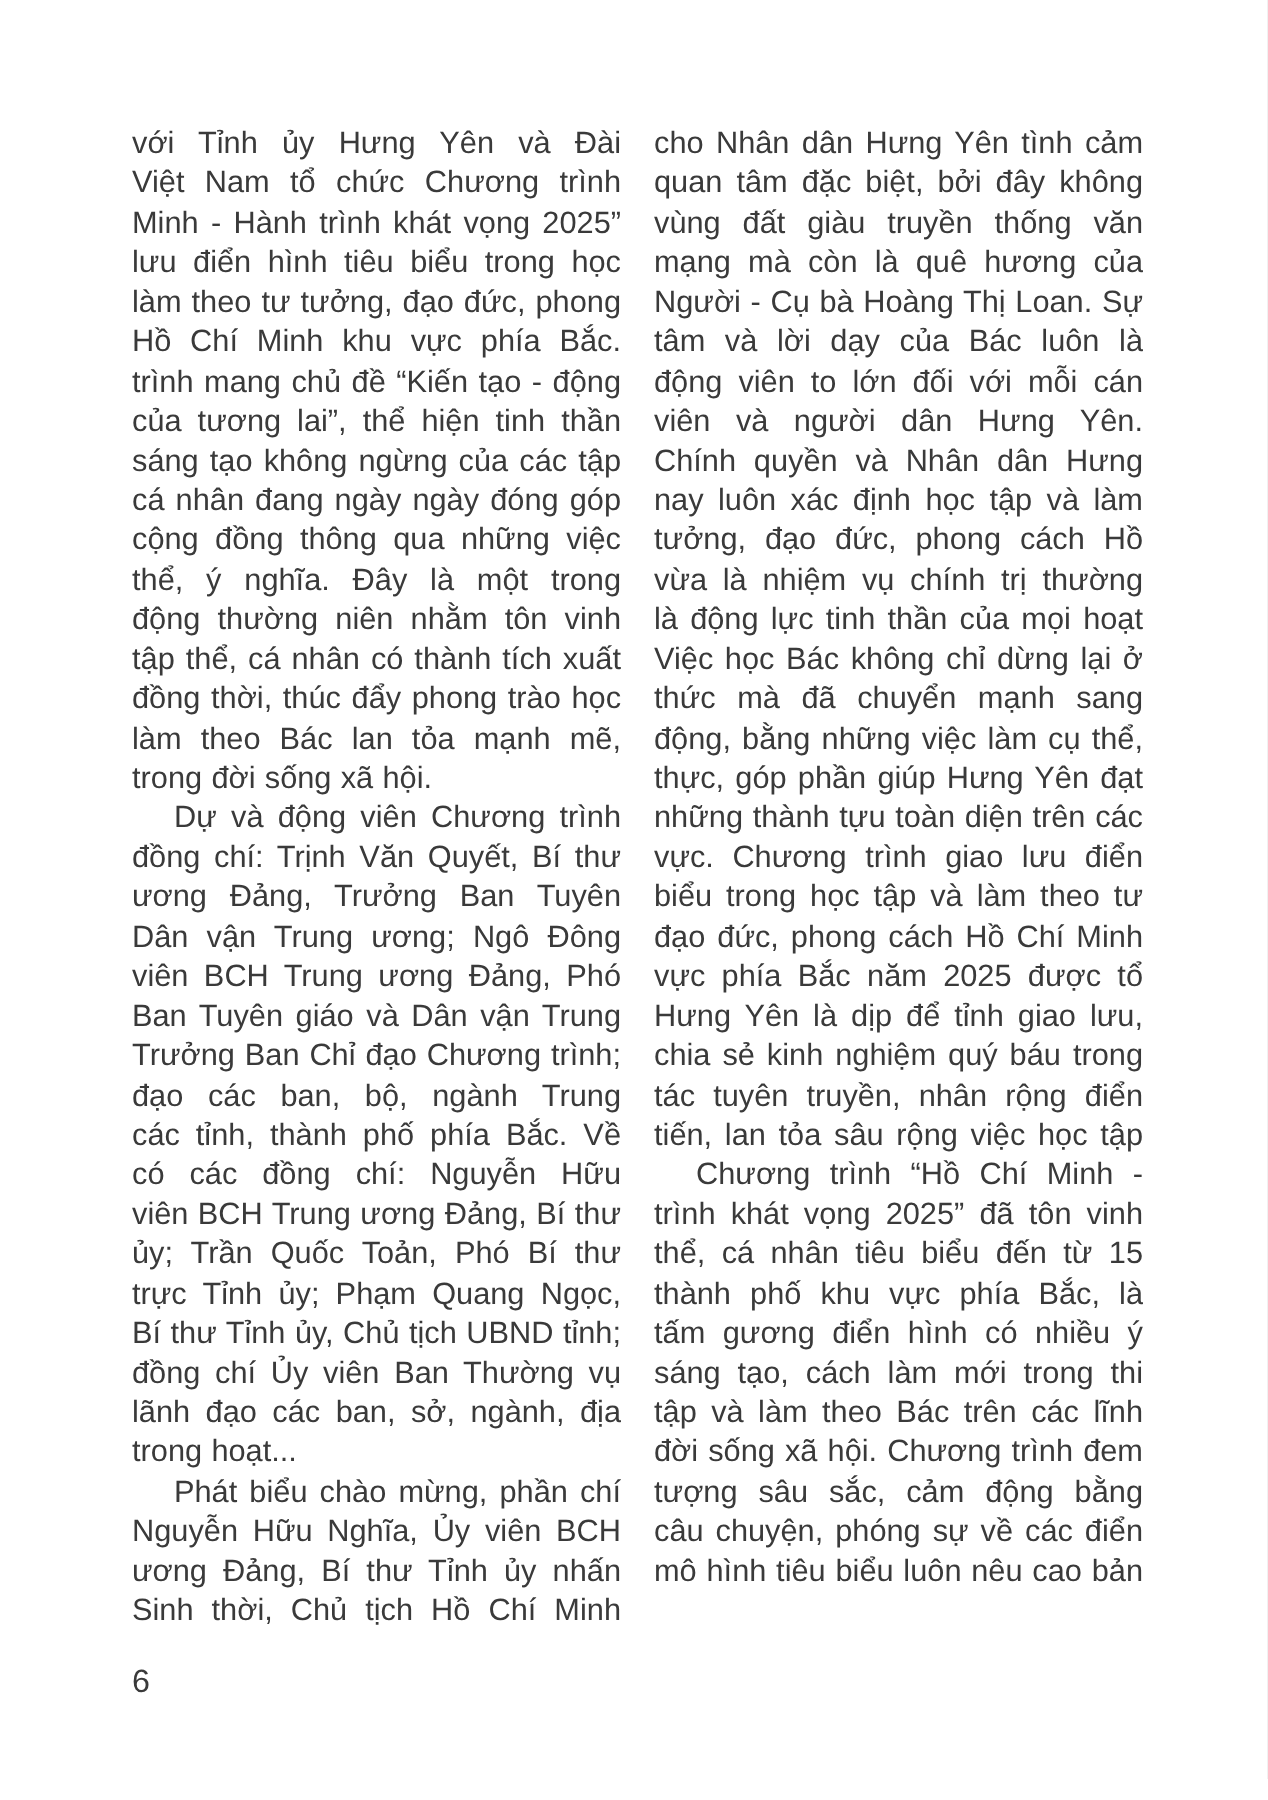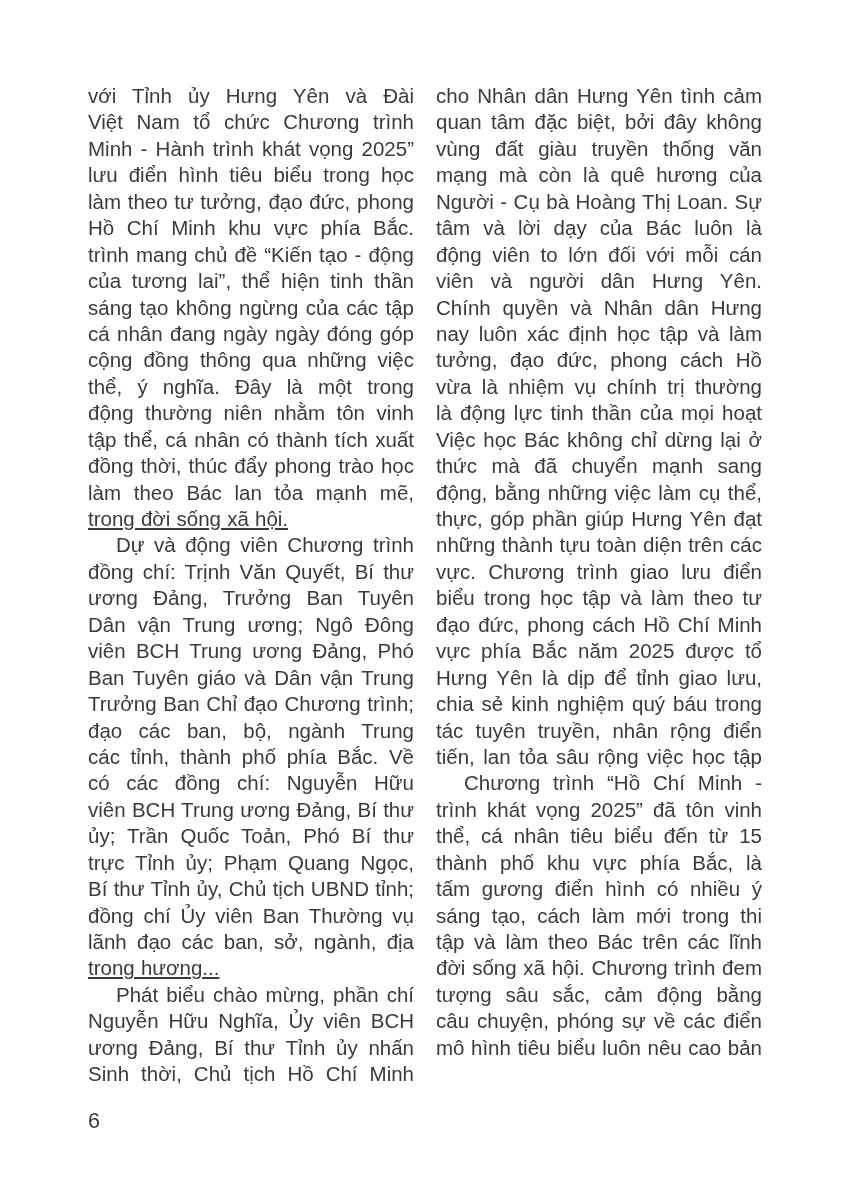--- a/index.html
+++ b/index.html
@@ -32,21 +32,20 @@
     font-size: 20.5px;
     line-height: 26.45px;
     height: 26.45px;
     overflow: hidden;
     text-align: justify;
     text-align-last: justify;
     word-spacing: 0.5px;
   }
   .line.last {
     text-align-last: left;
-    text-decoration: underline;
   }
   .line.indent {
     padding-left: 28px;
   }
   .page-number {
     position: absolute;
     left: 88px;
     top: 1106px;
     font-size: 21.5px;
     line-height: 30px;
@@ -84,21 +83,21 @@
         <div class="line">Trưởng Ban Chỉ đạo Chương trình; lãnh</div>
         <div class="line">đạo các ban, bộ, ngành Trung ương và</div>
         <div class="line">các tỉnh, thành phố phía Bắc. Về phía tỉnh</div>
         <div class="line">có các đồng chí: Nguyễn Hữu Nghĩa, Ủy</div>
         <div class="line">viên BCH Trung ương Đảng, Bí thư Tỉnh</div>
         <div class="line">ủy; Trần Quốc Toản, Phó Bí thư Thường</div>
         <div class="line">trực Tỉnh ủy; Phạm Quang Ngọc, Phó</div>
         <div class="line">Bí thư Tỉnh ủy, Chủ tịch UBND tỉnh; các</div>
         <div class="line">đồng chí Ủy viên Ban Thường vụ Tỉnh ủy;</div>
         <div class="line">lãnh đạo các ban, sở, ngành, địa phương</div>
-        <div class="line last">trong hương...</div>
+        <div class="line last">trong hoạt...</div>
         <div class="line indent">Phát biểu chào mừng, phần chí</div>
         <div class="line">Nguyễn Hữu Nghĩa, Ủy viên BCH Trung</div>
         <div class="line">ương Đảng, Bí thư Tỉnh ủy nhấn mạnh:</div>
         <div class="line">Sinh thời, Chủ tịch Hồ Chí Minh luôn dành</div>
       </div>
     <div class="column" id="col-1">
         <div class="line">cho Nhân dân Hưng Yên tình cảm và sự</div>
         <div class="line">quan tâm đặc biệt, bởi đây không chỉ là</div>
         <div class="line">vùng đất giàu truyền thống văn hiến, cách</div>
         <div class="line">mạng mà còn là quê hương của thân mẫu</div>

